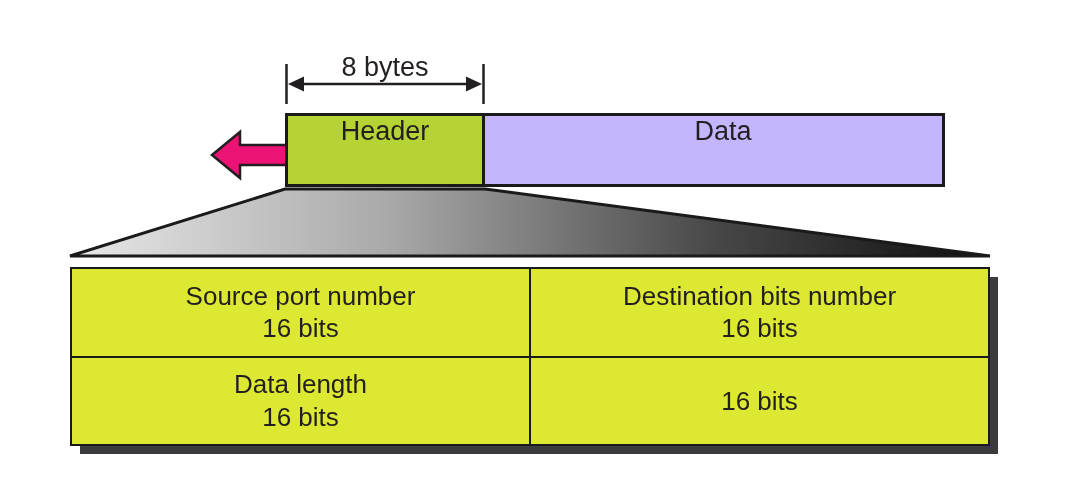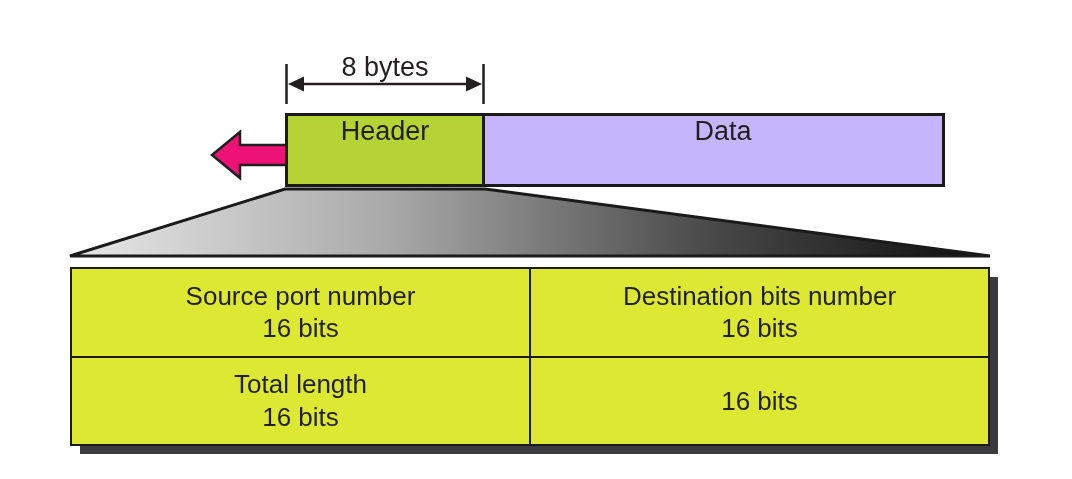--- a/index.html
+++ b/index.html
@@ -101,21 +101,21 @@
   <div class="fields-table">
     <div class="field-cell">
       <span>Source port number</span>
       <span>16 bits</span>
     </div>
     <div class="field-cell">
       <span>Destination bits number</span>
       <span>16 bits</span>
     </div>
     <div class="field-cell">
-      <span>Total length</span>
+      <span>Data length</span>
       <span>16 bits</span>
     </div>
     <div class="field-cell">
       <span>16 bits</span>
     </div>
   </div>
 
 </div>
 
 </body></html>

